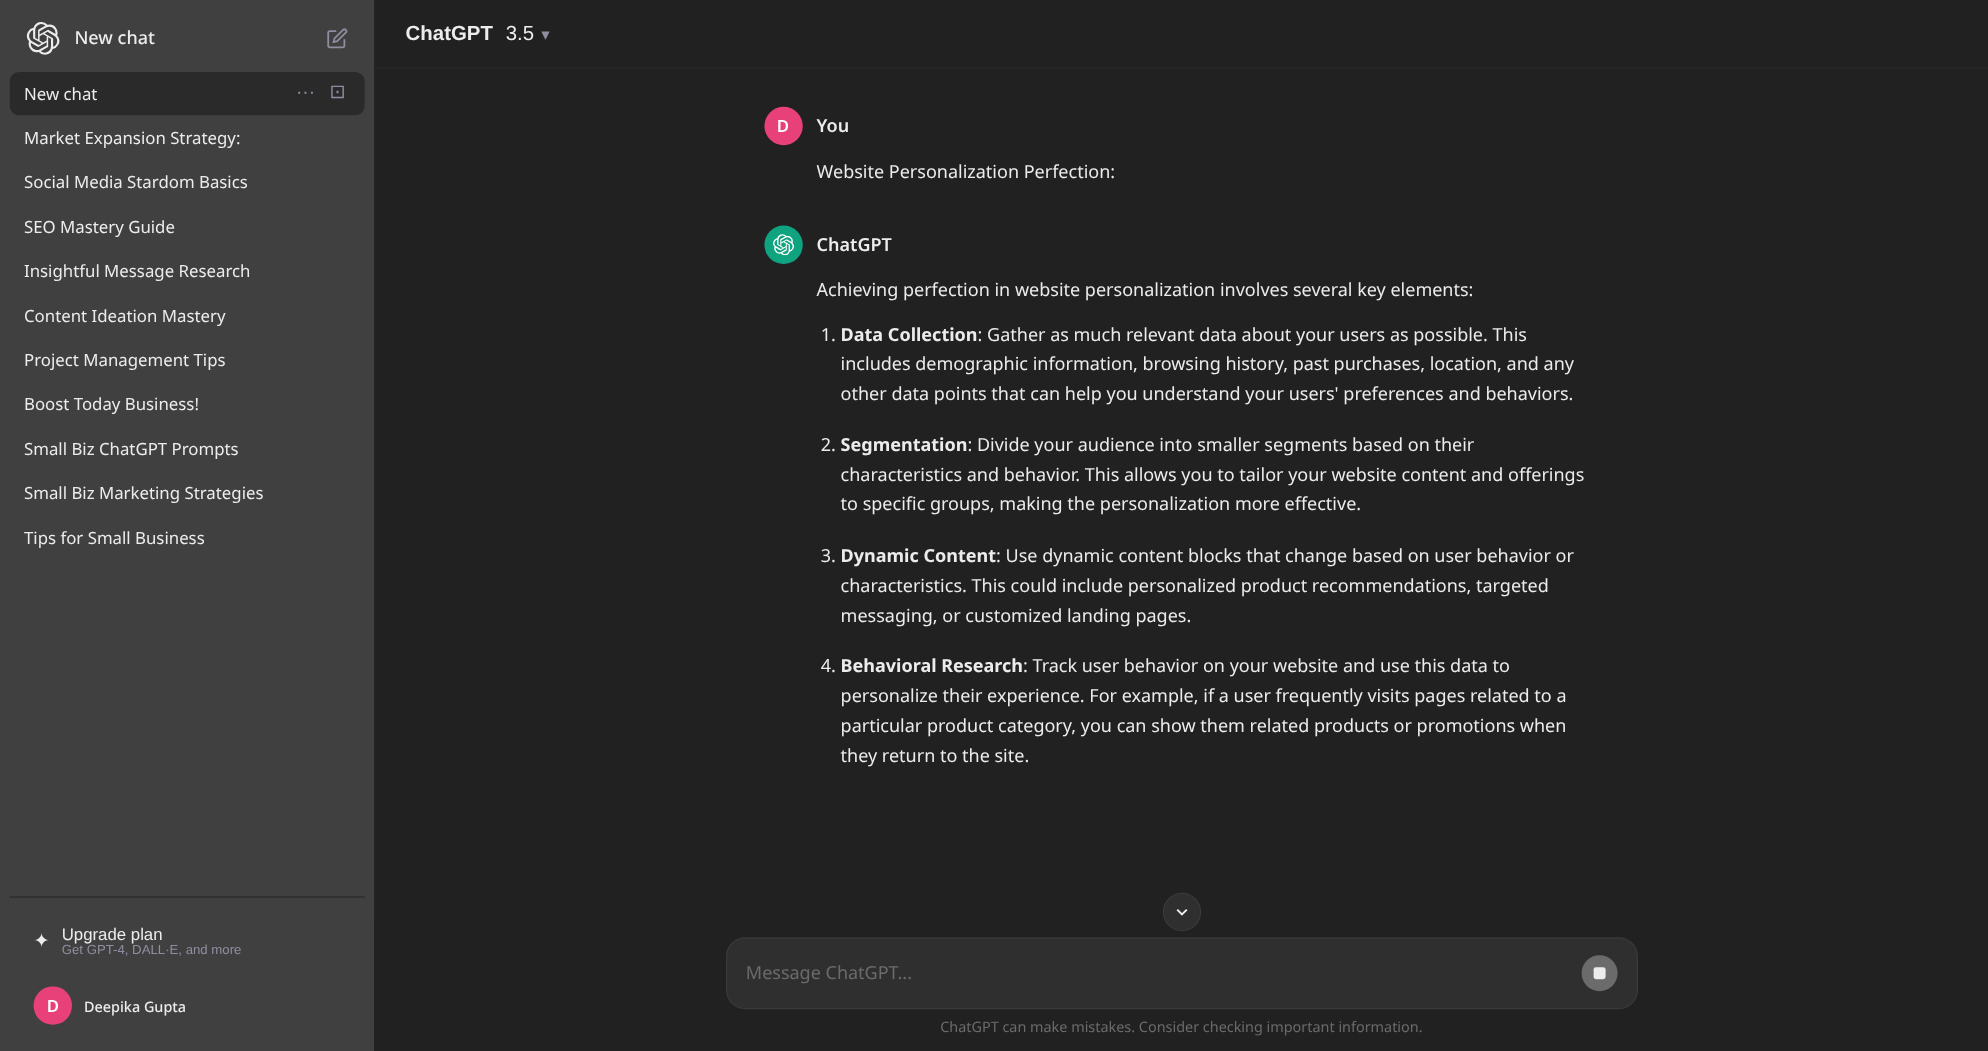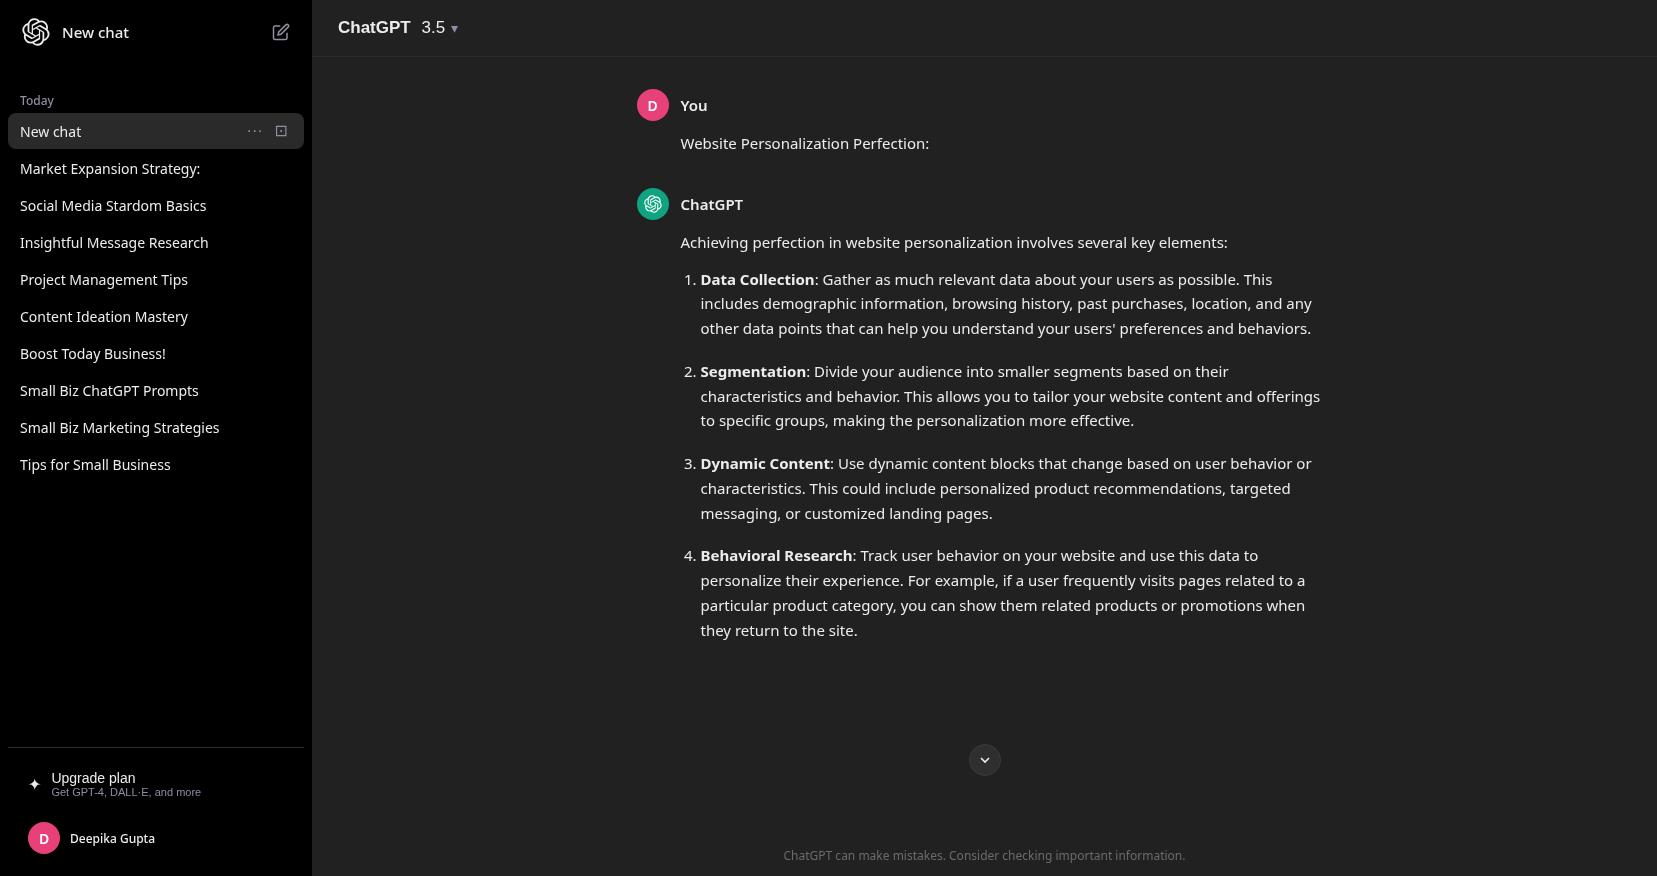--- a/index.html
+++ b/index.html
@@ -10,27 +10,26 @@
       display: flex;
       height: 100vh;
       overflow: hidden;
       font-size: 14px;
     }
 
     
     .sidebar {
       width: 312px;
       min-width: 312px;
-      background: #000000;
+      background: #404040;
       display: flex;
       flex-direction: column;
       height: 100vh;
       overflow: hidden;
       padding: 8px 8px 0 8px;
-      gap: 24px;
     }
 
     .sidebar-header {
       display: flex;
       align-items: center;
       justify-content: space-between;
       padding: 8px 8px 8px 12px;
       margin-bottom: 4px;
     }
 
@@ -405,44 +404,46 @@
     <button class="edit-icon-btn">
       <svg width="18" height="18" viewBox="0 0 24 24" fill="none" stroke="currentColor" stroke-width="2">
         <path d="M11 4H4a2 2 0 0 0-2 2v14a2 2 0 0 0 2 2h14a2 2 0 0 0 2-2v-7"></path>
         <path d="M18.5 2.5a2.121 2.121 0 0 1 3 3L12 15l-4 1 1-4 9.5-9.5z"></path>
       </svg>
     </button>
   </div>
 
   <div class="chat-list">
 
-    <div class="sidebar-section-label">Today</div>
 
     <div class="chat-item active">
       <span class="chat-item-label">New chat</span>
       <div class="chat-item-actions">
         <button class="icon-btn-small">···</button>
         <button class="icon-btn-small">⊡</button>
       </div>
     </div>
 
     <div class="chat-item">
       <span class="chat-item-label">Market Expansion Strategy:</span>
     </div>
     <div class="chat-item">
       <span class="chat-item-label">Social Media Stardom Basics</span>
     </div>
     <div class="chat-item">
+      <span class="chat-item-label">SEO Mastery Guide</span>
+    </div>
+    <div class="chat-item">
       <span class="chat-item-label">Insightful Message Research</span>
     </div>
     <div class="chat-item">
+      <span class="chat-item-label">Content Ideation Mastery</span>
+    </div>
+    <div class="chat-item">
       <span class="chat-item-label">Project Management Tips</span>
-    </div>
-    <div class="chat-item">
-      <span class="chat-item-label">Content Ideation Mastery</span>
     </div>
     <div class="chat-item">
       <span class="chat-item-label">Boost Today Business!</span>
     </div>
     <div class="chat-item">
       <span class="chat-item-label">Small Biz ChatGPT Prompts</span>
     </div>
     <div class="chat-item">
       <span class="chat-item-label">Small Biz Marketing Strategies</span>
     </div>
@@ -524,15 +525,21 @@
     </div>
   </div>
 
   <div class="scroll-down-overlay">
     <svg width="16" height="16" viewBox="0 0 24 24" fill="none" stroke="currentColor" stroke-width="2.5">
       <polyline points="6 9 12 15 18 9"></polyline>
     </svg>
   </div>
 
   <div class="input-area">
+    <div class="input-wrapper">
+      <input class="message-input" type="text" placeholder="Message ChatGPT..." style="">
+      <button class="stop-btn">
+        <div class="stop-icon"></div>
+      </button>
+    </div>
     <div class="footer-note">ChatGPT can make mistakes. Consider checking important information.</div>
   </div>
 </div>
 
 </body></html>

